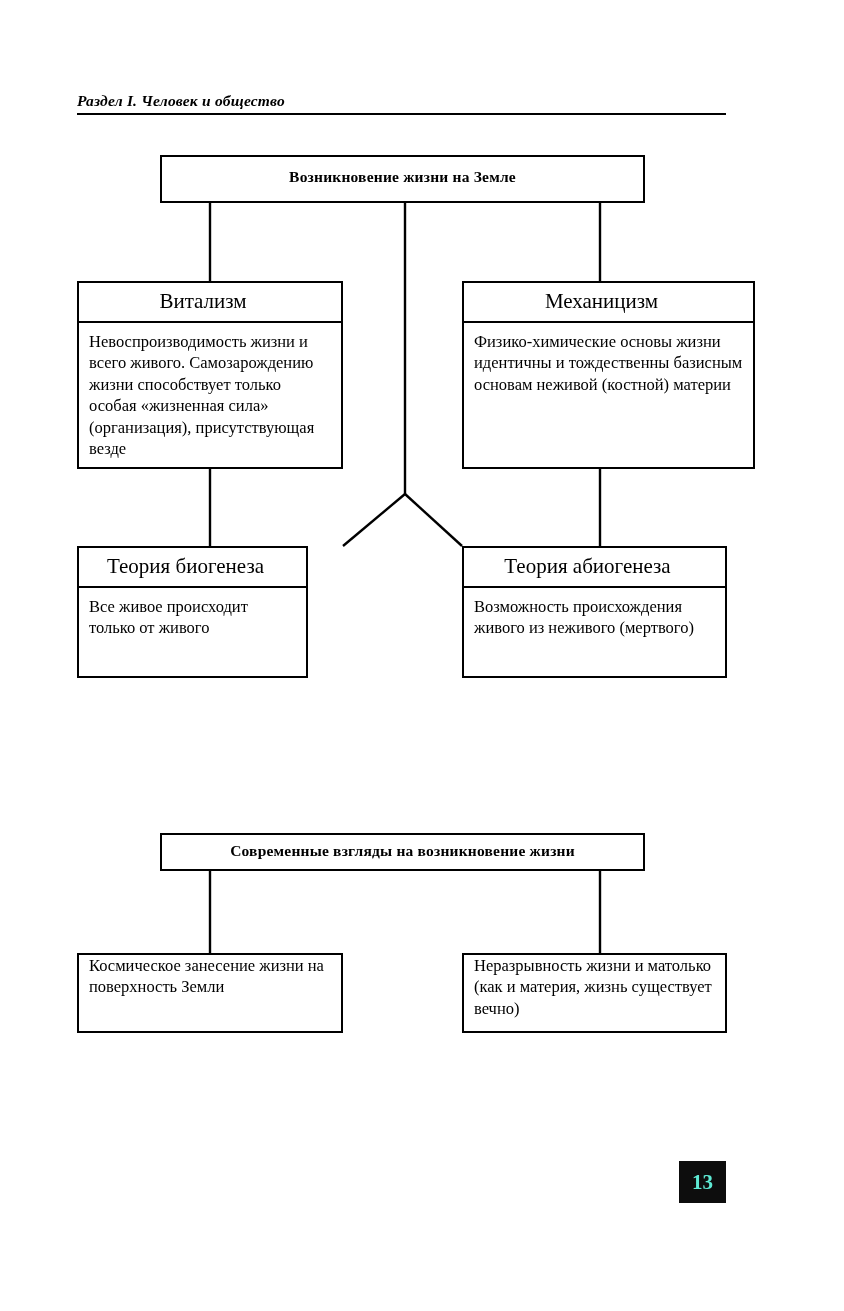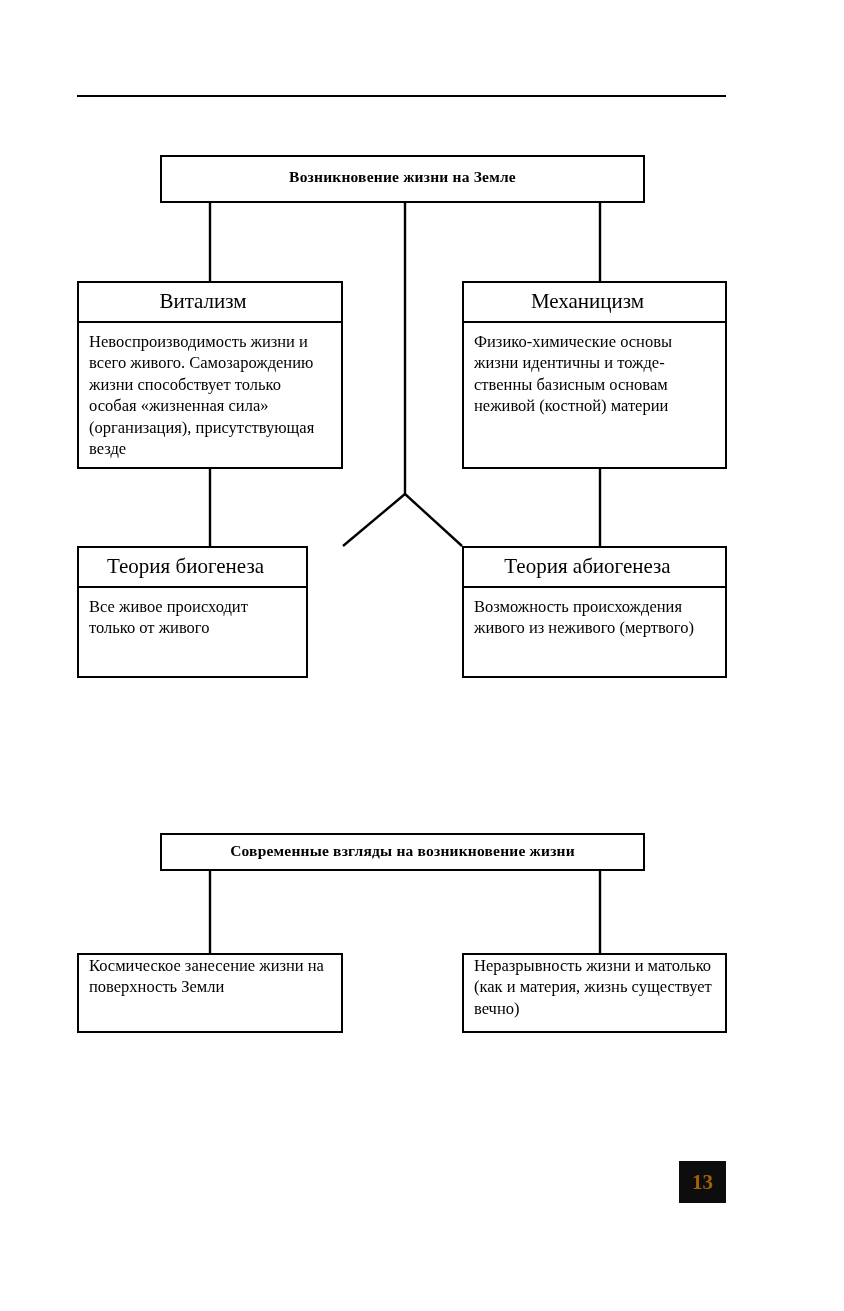--- a/index.html
+++ b/index.html
@@ -86,33 +86,34 @@
   }
 
   
   .page-number {
     position: absolute;
     left: 679px;
     top: 1161px;
     width: 47px;
     height: 42px;
     background: #0d0d0d;
-    color: #a16207;
+    color: #5eead4;
     display: flex;
     align-items: center;
     justify-content: center;
     font-weight: bold;
     font-size: 21px;
     box-sizing: border-box;
   }
 </style>
 </head>
 <body>
 
 <div class="page-header">
+  <div class="header-text">Раздел I. Человек и общество</div>
   <div class="header-rule"></div>
 </div>
 
 <div class="diagram">
 
   <svg class="connectors" width="844" height="1311">
 
     <line x1="210" y1="203" x2="210" y2="281" stroke="#000" stroke-width="2.4"></line>
     <line x1="405" y1="203" x2="405" y2="494" stroke="#000" stroke-width="2.4"></line>
     <line x1="600" y1="203" x2="600" y2="281" stroke="#000" stroke-width="2.4"></line>
@@ -126,21 +127,21 @@
 
   <div class="node root-node" style="left:160px; top:155px; width:485px; height:48px;">
     <div class="node-title">Возникновение жизни на Земле</div>
   </div>
 
   <div class="node" style="left:77px; top:281px; width:266px; height:188px;">
     <div class="node-title divided">Витализм</div>
     <div class="node-body">Невоспроизводимость жизни и всего живого. Самозарож­дению жизни способствует только особая «жизненная сила» (организация), при­сутствующая везде</div>
   </div>
 
-  <div class="node" style="left:462px; top:281px; width:265px; height:188px;">
+  <div class="node" style="left:462px; top:281px; width:293px; height:188px;">
     <div class="node-title divided">Механицизм</div>
     <div class="node-body">Физико-химические основы жизни идентичны и тожде­ственны базисным основам неживой (костной) материи</div>
   </div>
 
   <div class="node" style="left:77px; top:546px; width:231px; height:132px;">
     <div class="node-title divided">Теория биогенеза</div>
     <div class="node-body">Все живое происходит только от живого</div>
   </div>
 
   <div class="node" style="left:462px; top:546px; width:265px; height:132px;">

